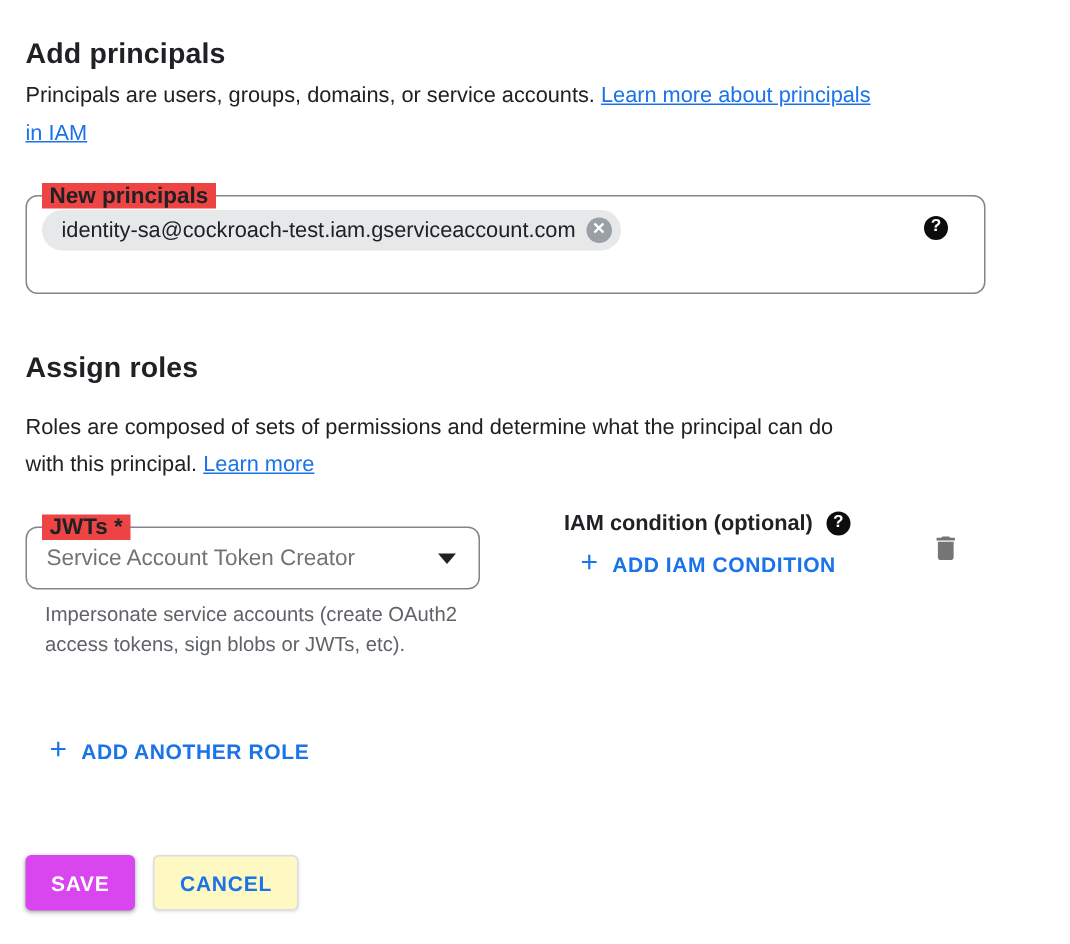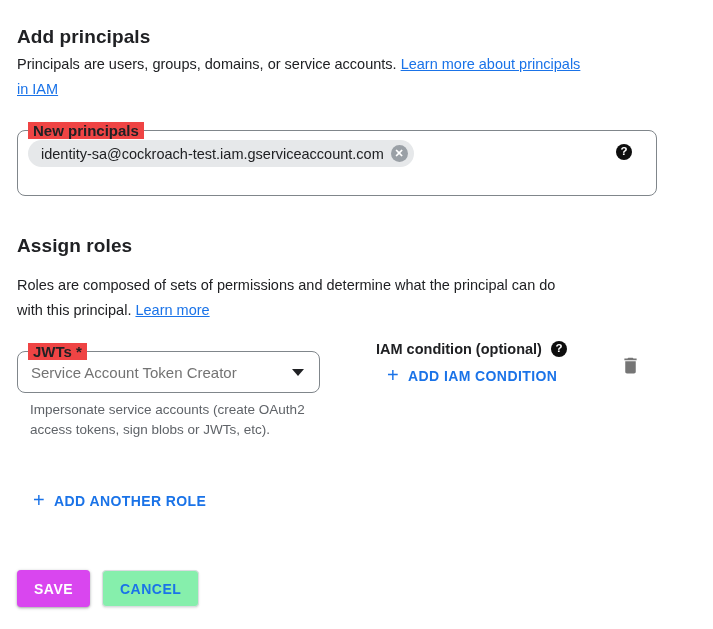--- a/index.html
+++ b/index.html
@@ -171,21 +171,21 @@
   }
   .btn-primary {
     left: 17px;
     background: #d946ef;
     color: #fff;
     border: none;
     box-shadow: 0 1px 2px 0 rgba(60,64,67,.30), 0 1px 3px 1px rgba(60,64,67,.15);
   }
   .btn-secondary {
     left: 102px;
-    background: #86efac;
+    background: #fef9c3;
     color: #1a73e8;
     border: 1px solid #dadce0;
     box-shadow: 0 1px 2px 0 rgba(60,64,67,.15);
   }
 </style>
 </head>
 <body>
 
 <div class="page">
 

